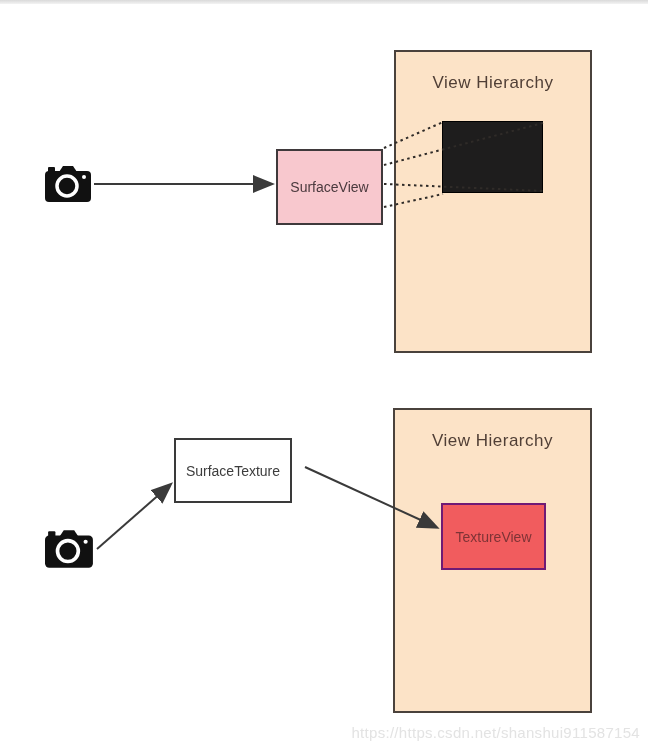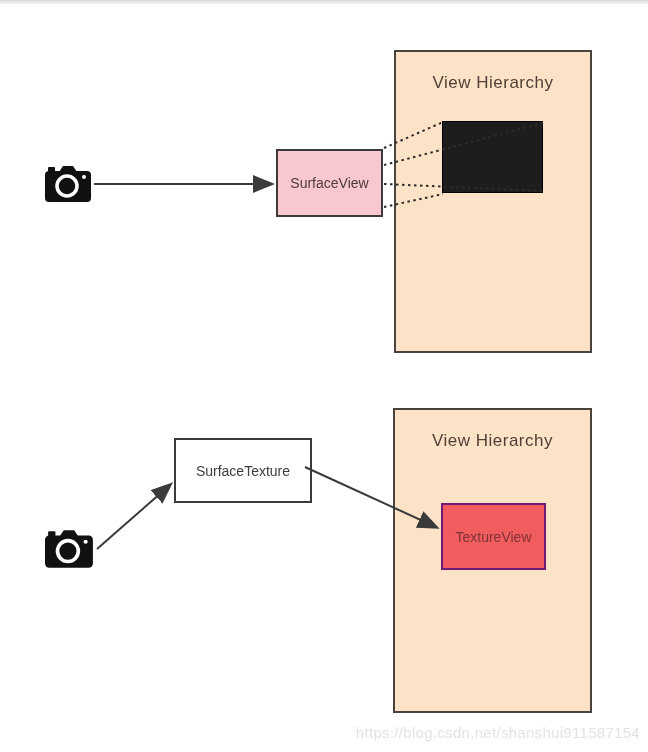--- a/index.html
+++ b/index.html
@@ -24,26 +24,26 @@
     border:2px solid #4a423c;
     align-items:flex-start;
   }
   .vh-title{
     margin-top:21px;
     font-size:17px;
     letter-spacing:.5px;
     color:#503f36;
   }
   .sv-box{
-    left:276px;top:149px;width:107px;height:68px;
+    left:276px;top:149px;width:107px;height:76px;
     background:#f8c8ce;border:2px solid #3f393b;
     font-size:14px;color:#4b3a3e;
   }
   .st-box{
-    left:174px;top:438px;width:138px;height:65px;
+    left:174px;top:438px;width:118px;height:65px;
     background:#ffffff;border:2px solid #3a3a3a;
     font-size:14px;color:#3d3d3d;
   }
   .tv-box{
     left:441px;top:503px;width:105px;height:67px;
     background:#f15c5e;border:2px solid #701a75;
     font-size:14px;color:#7e3336;
   }
   .black-rect{
     left:442px;top:121px;width:101px;height:72px;
@@ -125,14 +125,14 @@
       <line x1="384" y1="165" x2="543" y2="123"></line>
       <line x1="384" y1="184" x2="543" y2="191"></line>
       <line x1="384" y1="207" x2="443" y2="194"></line>
     </g>
 
     <line x1="97" y1="549" x2="170" y2="485" stroke="#3a3a3a" stroke-width="2" marker-end="url(#ah)"></line>
 
     <line x1="305" y1="467" x2="436" y2="527" stroke="#3a3a3a" stroke-width="2" marker-end="url(#ah)"></line>
   </svg>
 
-  <div class="watermark">https://blog.csdn.net/shanshui911587154</div>
+  <div class="watermark">https://https.csdn.net/shanshui911587154</div>
 </div>
 
 </body></html>

